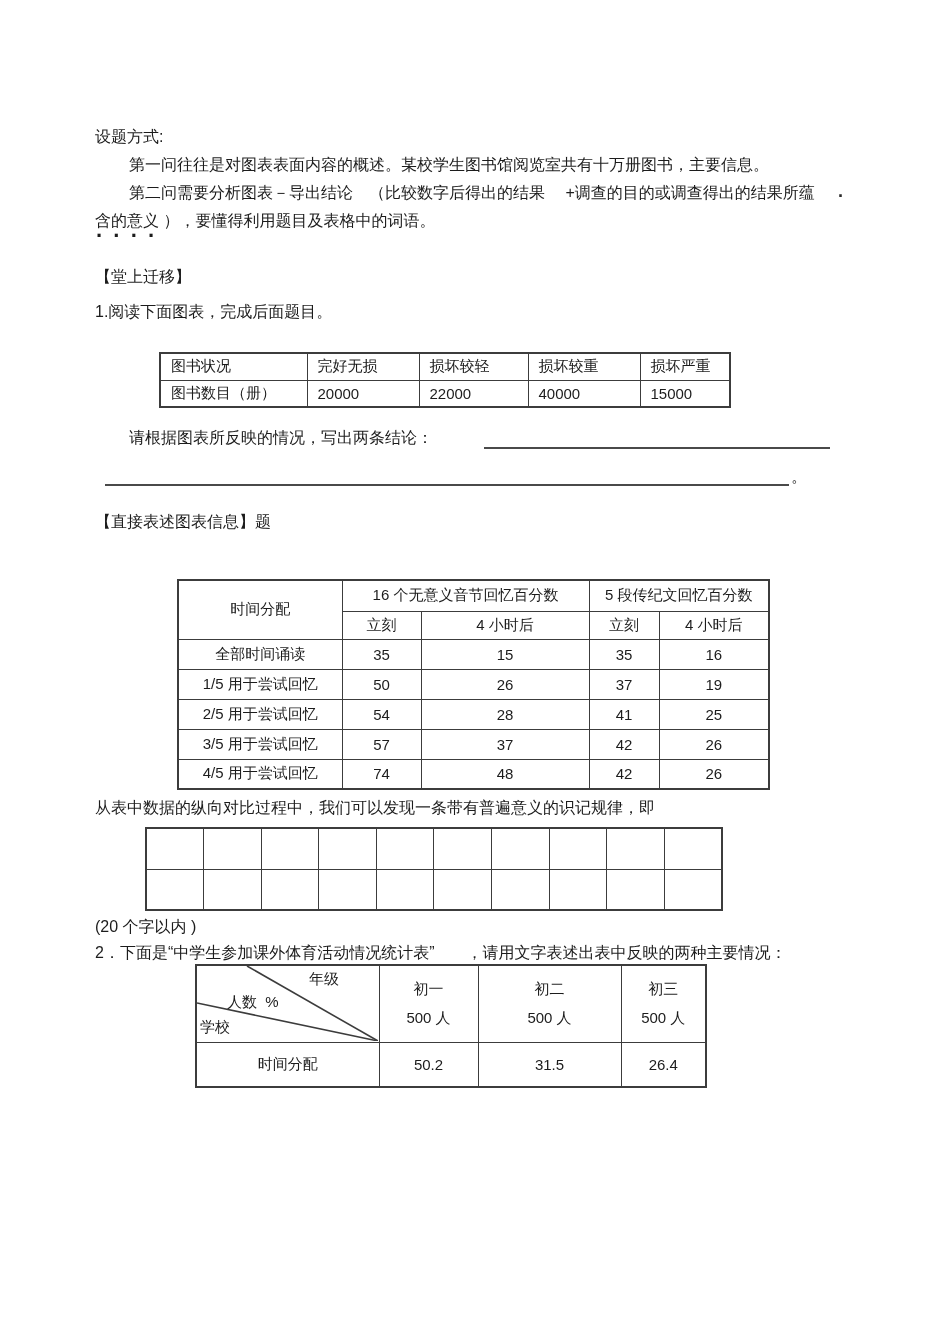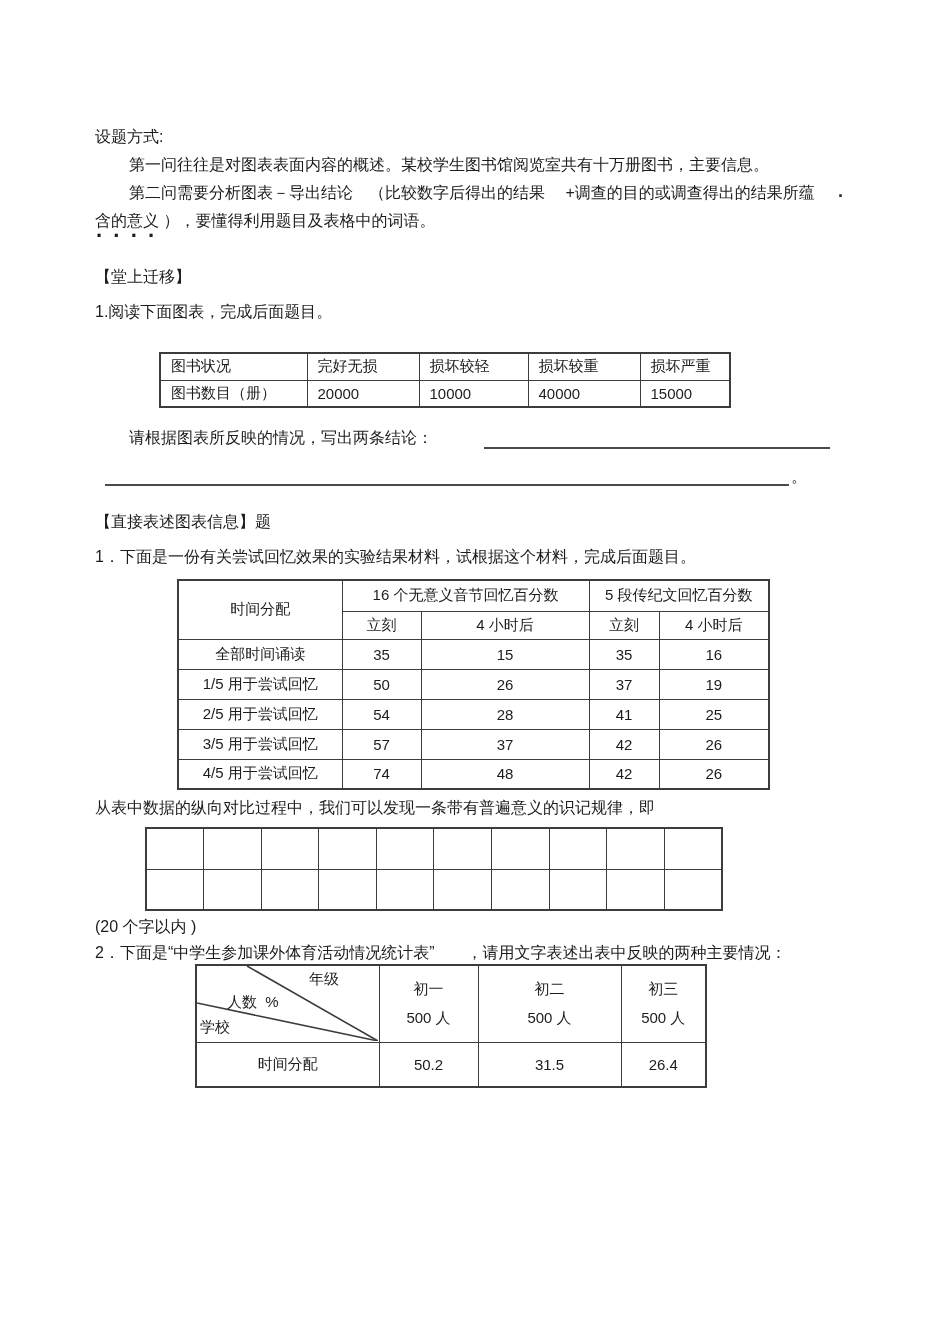--- a/index.html
+++ b/index.html
@@ -92,34 +92,33 @@
         <tr style="height:27px">
       <td class="pl">图书状况</td>
       <td class="pl">完好无损</td>
       <td class="pl">损坏较轻</td>
       <td class="pl">损坏较重</td>
       <td class="pl">损坏严重</td>
     </tr>
     <tr style="height:27px">
       <td class="pl">图书数目（册）</td>
       <td class="pl">20000</td>
-      <td class="pl">10000</td>
+      <td class="pl">22000</td>
       <td class="pl">40000</td>
       <td class="pl">15000</td>
     </tr>
   </tbody>
     </table>
 
   <div class="t" style="left:129px;top:428px">请根据图表所反映的情况，写出两条结论：</div>
   <div class="ul" style="left:484px;top:429px;width:346px;height:18px"></div>
   <div class="ul" style="left:105px;top:466px;width:684px;height:18px"></div>
   <div class="t" style="left:791px;top:467px">。</div>
 
   <div class="t" style="left:95px;top:512px">【直接表述图表信息】题</div>
-  <div class="t" style="left:95px;top:547px">1．下面是一份有关尝试回忆效果的实验结果材料，试根据这个材料，完成后面题目。</div>
 
   <table class="tbl" style="left:177px;top:579px;width:591px">
     <colgroup>
       <col style="width:164px">
         <col style="width:79px">
         <col style="width:168px">
         <col style="width:70px">
         <col style="width:110px">
     </colgroup>
     <tbody>

